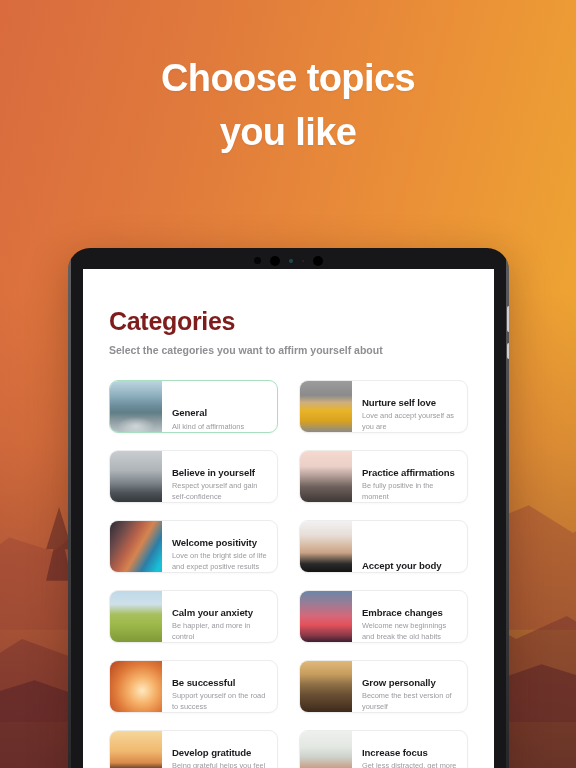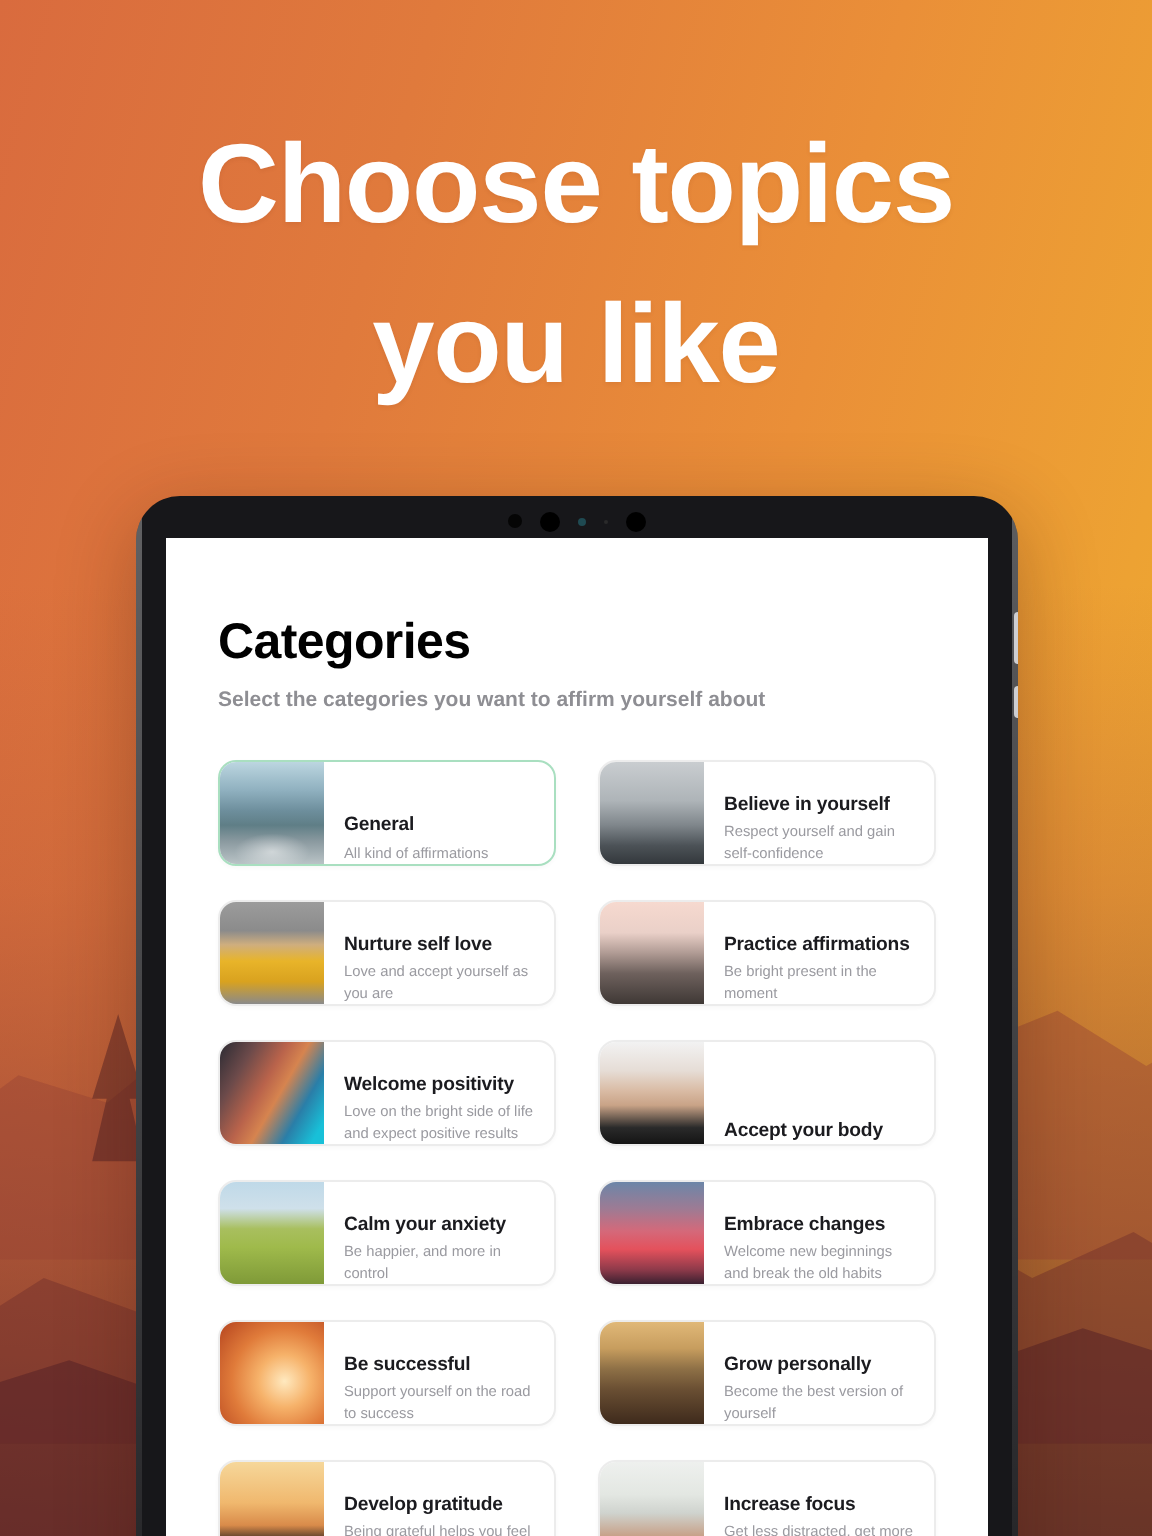--- a/index.html
+++ b/index.html
@@ -39,21 +39,21 @@
   }
   .tree { position:absolute; bottom:0; background:rgba(70,26,34,.45); }
   #tree-a { left:8%;  width:7px;  height:92px;  clip-path:polygon(50% 0,100% 46%,72% 46%,100% 80%,0 80%,28% 46%,0 46%); bottom:22%; width:26px;}
   #tree-b { left:14%; width:20px; height:74px; clip-path:polygon(50% 0,100% 50%,74% 50%,100% 84%,0 84%,26% 50%,0 50%); bottom:24%; }
   #tree-c { left:80%; width:24px; height:82px; clip-path:polygon(50% 0,100% 48%,72% 48%,100% 82%,0 82%,28% 48%,0 48%); bottom:20%; }
 
   
   #headline {
     position:absolute; top:52px; left:0; right:0;
     text-align:center; color:#fff;
-    font-weight:bold; font-size:56px; line-height:1.42;
+    font-weight:bold; font-size:38px; line-height:1.42;
     letter-spacing:-.6px;
     text-shadow:0 1px 2px rgba(120,50,20,.10);
   }
   #headline .hl-line { display:block; }
 
   
   #tablet {
     position:absolute; left:68px; top:248px;
     width:441px; height:560px;
     background:#17171a;
@@ -95,21 +95,21 @@
   #screen {
     position:relative;
     width:100%; height:calc(100% - 21px);
     background:#fff;
     overflow:hidden;
   }
 
   
   #app { padding:38px 26px 0 26px; }
   #page-title {
-    font-size:25px; font-weight:bold; color:#000000;
+    font-size:25px; font-weight:bold; color:#7f1d1d;
     letter-spacing:-.3px;
   }
   #page-subtitle {
     margin-top:7px; font-size:10.5px; line-height:1.45; color:#8e8e93;font-weight:bold;
   }
   #category-grid {
     margin-top:22px;
     display:grid; grid-template-columns:1fr 1fr;
     column-gap:21px; row-gap:17px;
   }
@@ -202,38 +202,38 @@
       <div id="page-subtitle">Select the categories you want to affirm yourself about</div>
       <div id="category-grid">
           <div class="category-card selected">
             <div class="card-thumb t-general"></div>
             <div class="card-text">
               <div class="card-title">General</div>
               <div class="card-desc">All kind of affirmations</div>
             </div>
           </div>
           <div class="category-card">
+            <div class="card-thumb t-nurture"></div>
+            <div class="card-text">
+              <div class="card-title">Nurture self love</div>
+              <div class="card-desc">Love and accept yourself as you are</div>
+            </div>
+          </div>
+          <div class="category-card">
             <div class="card-thumb t-believe"></div>
             <div class="card-text">
               <div class="card-title">Believe in yourself</div>
               <div class="card-desc">Respect yourself and gain self-confidence</div>
             </div>
           </div>
           <div class="category-card">
-            <div class="card-thumb t-nurture"></div>
-            <div class="card-text">
-              <div class="card-title">Nurture self love</div>
-              <div class="card-desc">Love and accept yourself as you are</div>
-            </div>
-          </div>
-          <div class="category-card">
             <div class="card-thumb t-mindfulness"></div>
             <div class="card-text">
               <div class="card-title">Practice affirmations</div>
-              <div class="card-desc">Be bright present in the moment</div>
+              <div class="card-desc">Be fully positive in the moment</div>
             </div>
           </div>
           <div class="category-card">
             <div class="card-thumb t-positivity"></div>
             <div class="card-text">
               <div class="card-title">Welcome positivity</div>
               <div class="card-desc">Love on the bright side of life and expect positive results</div>
             </div>
           </div>
           <div class="category-card">

